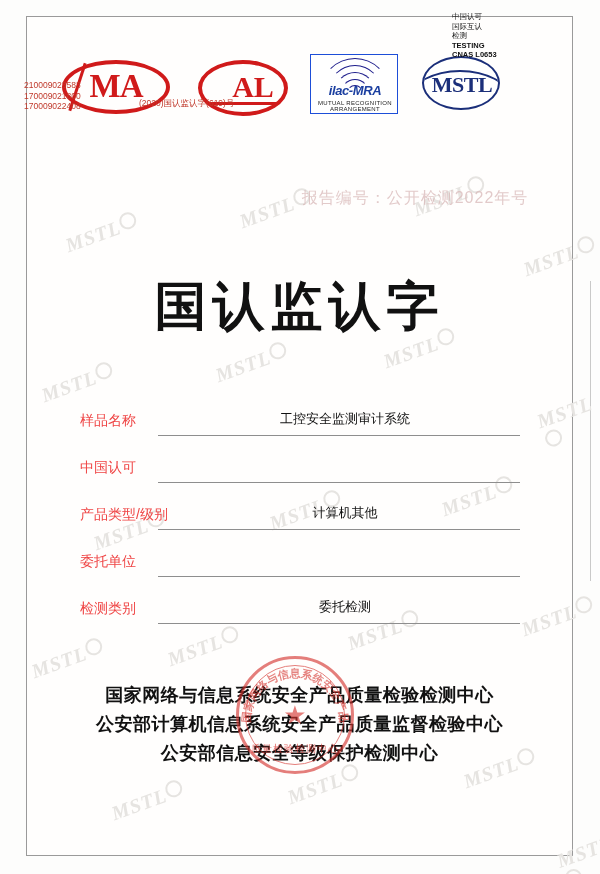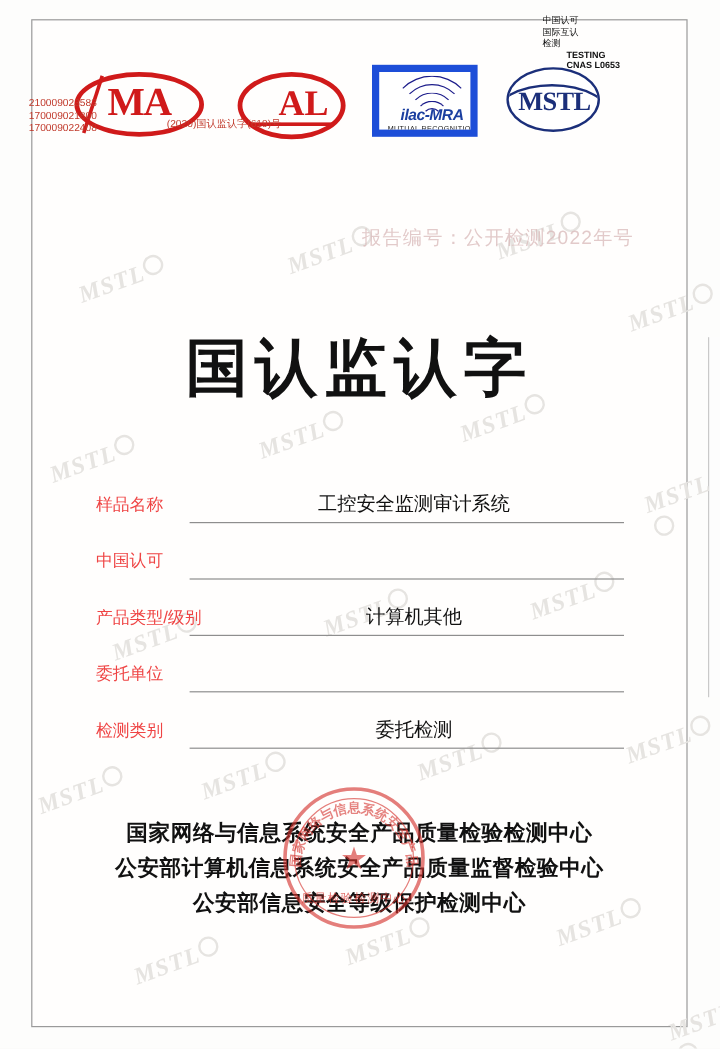--- a/index.html
+++ b/index.html
@@ -152,21 +152,21 @@
   #logo-ilac {
     left: 272px;
     top: 8px;
     width: 90px;
     height: 62px;
   }
   #logo-ilac .box {
     position: absolute;
     left: 0; top: 0;
     width: 88px; height: 60px;
-    border: 6px solid #1d4ed8;
+    border: 1px solid #1d4ed8;
     box-sizing: border-box;
     background: #fff;
     overflow: hidden;
   }
   #logo-ilac .arcs {
     position: absolute;
     left: 8px;
     top: 4px;
     width: 72px;
     height: 40px;
@@ -248,21 +248,20 @@
   #cnas-text {
     position: absolute;
     left: 452px;
     top: 12px;
     font-size: 7.5px;
     line-height: 9.5px;
     color: #111;
   }
   #cnas-text .b {
     font-weight: bold;
-    margin-left: 20px;
   }
 
   
   #serial {
     position: absolute;
     left: 300px;
     top: 188px;
     width: 230px;
     text-align: center;
     font-size: 16px;
@@ -304,21 +303,21 @@
     color: #ef4444;
     font-family: Liberation Sans, sans-serif;
     white-space: nowrap;
   }
   .field-value {
     position: absolute;
     left: 90px;
     top: 6px;
     width: 350px;
     text-align: center;
-    font-size: 16px;
+    font-size: 13px;
     color: #111;
     font-family: "DejaVu Sans", sans-serif;
   }
   .field-line {
     position: absolute;
     left: 78px;
     top: 31px;
     width: 362px;
     border-bottom: 1px solid #8e8e8e;
   }

